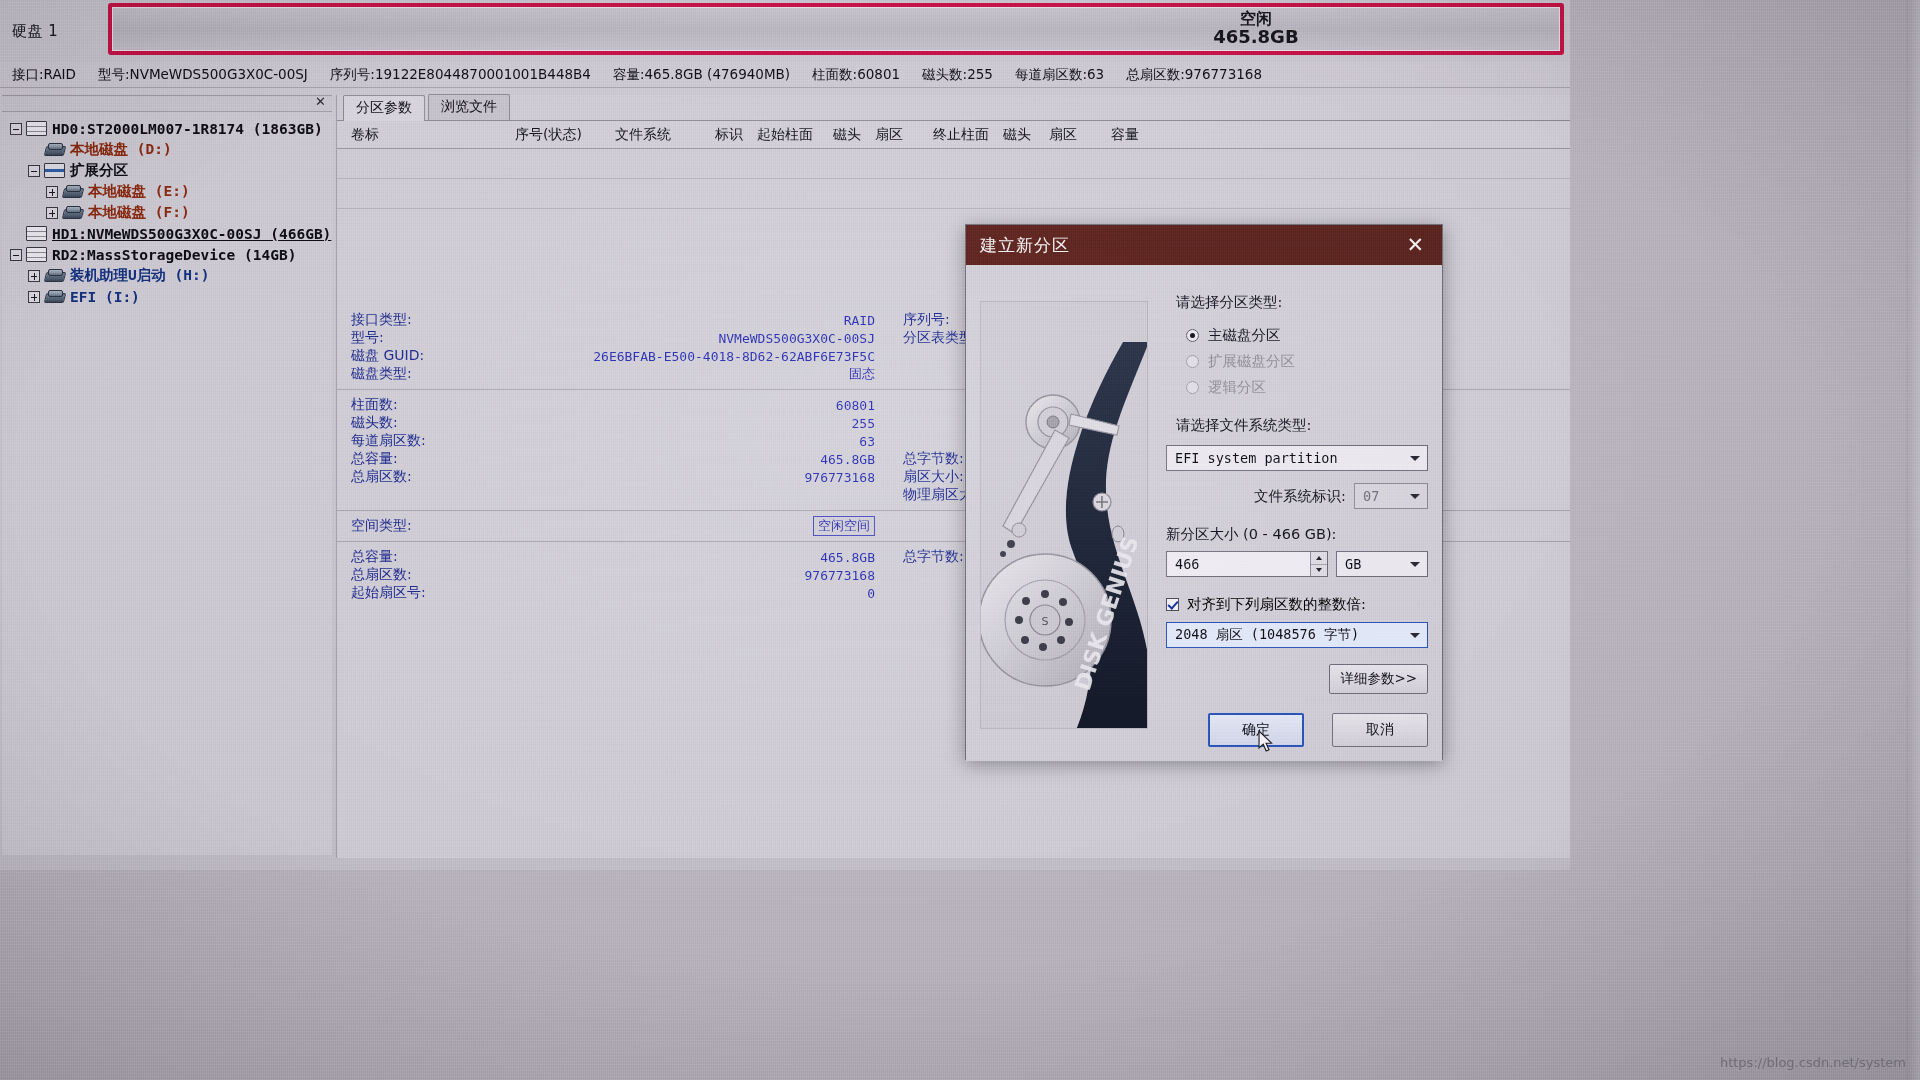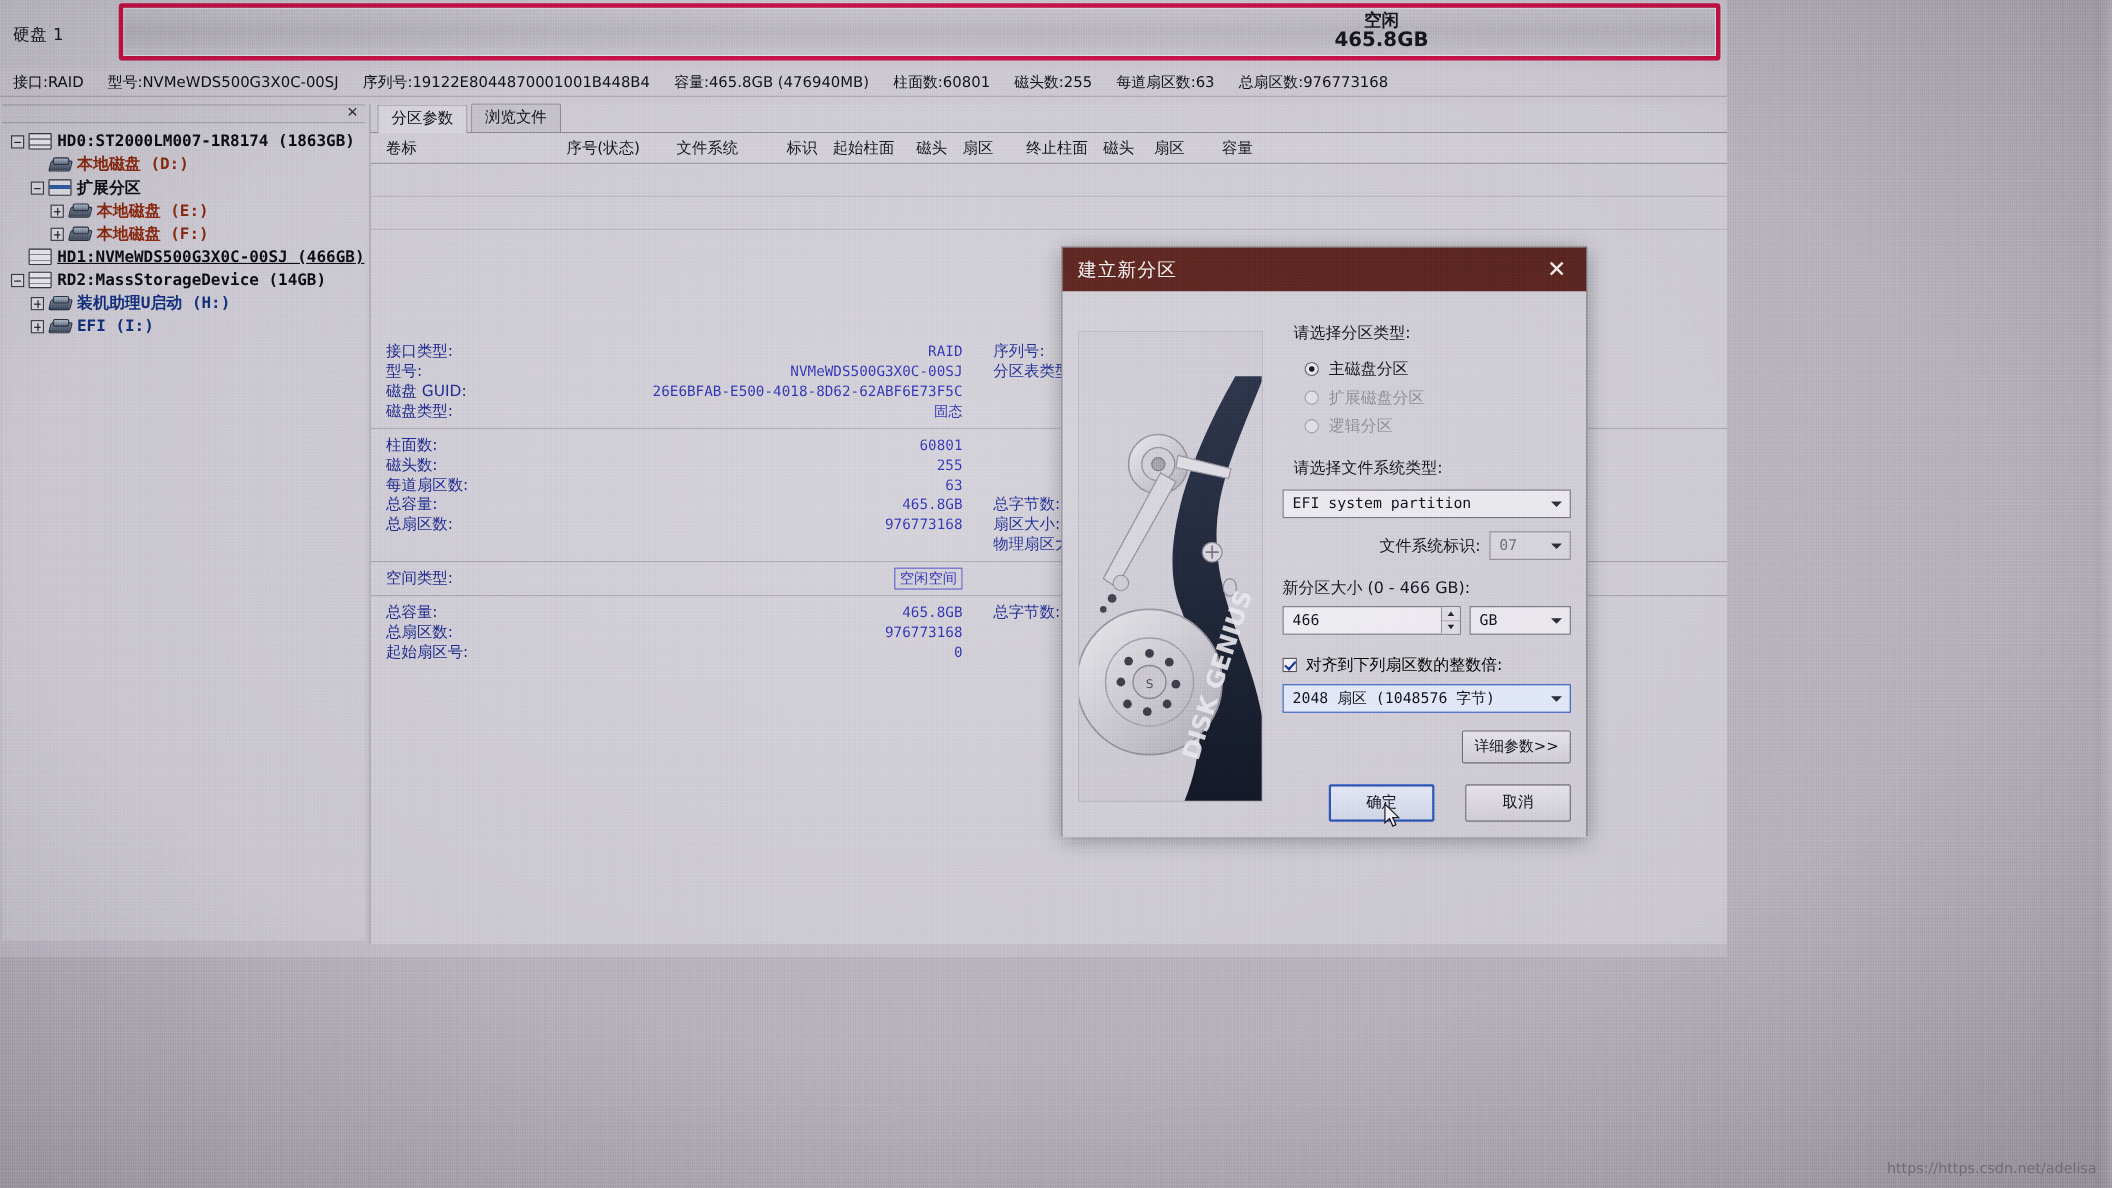--- a/index.html
+++ b/index.html
@@ -733,14 +733,14 @@
     </div>
 
     <svg class="cursor" viewBox="0 0 16 24">
       <path d="M1 1 L1 18 L5.2 14.2 L8.2 21 L11 19.7 L8.1 13.2 L13.6 13.2 Z" fill="#f2f0f5" stroke="#1a1a22" stroke-width="1.1"></path>
     </svg>
 
   </div>
 
   <div class="right-sliver"></div>
   <div class="vignette"></div>
-  <div class="watermark">https://https.csdn.net/adelisa</div>
+  <div class="watermark">https://blog.csdn.net/system</div>
 </div>
 
 </body></html>

